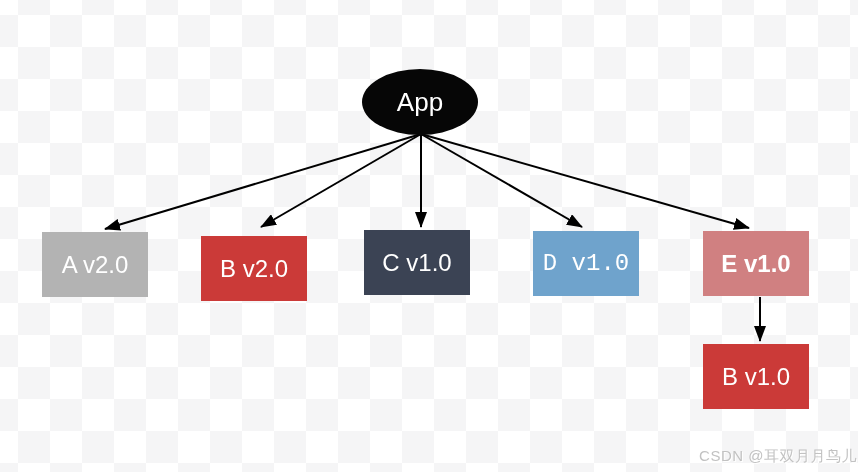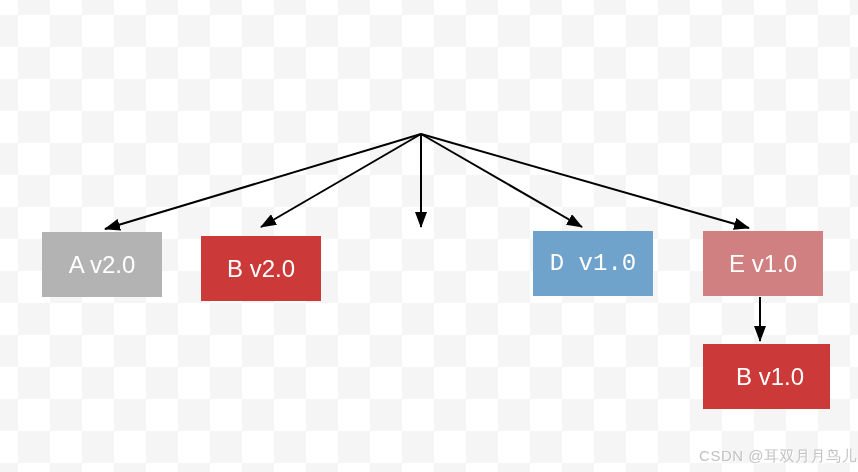--- a/index.html
+++ b/index.html
@@ -31,21 +31,21 @@
     font-size: 24px;
     line-height: 1;
     user-select: none;
   }
   .node-ellipse {
     left: 362px; top: 69px;
     width: 116px; height: 66px;
     border-radius: 50%;
     font-size: 26px;
   }
-  .node-box { width: 120px; height: 65px; }
+  .node-box { width: 106px; height: 65px; }
   .pos-a  { left: 42px;  top: 232px; }
   .pos-b2 { left: 201px; top: 236px; }
   .pos-c  { left: 364px; top: 230px; }
   .pos-d  { left: 533px; top: 231px; font-family: Liberation Mono, monospace; }
   .pos-e  { left: 703px; top: 231px; }
   .pos-b1 { left: 703px; top: 344px; }
   .watermark {
     position: absolute;
     right: 1px;
     bottom: 6px;
@@ -68,37 +68,43 @@
       </marker>
     </defs>
     <line x1="421" y1="134" x2="105" y2="229" stroke="#000000" stroke-width="2" marker-end="url(#arrowhead)"></line>
     <line x1="421" y1="134" x2="261" y2="227" stroke="#000000" stroke-width="2" marker-end="url(#arrowhead)"></line>
     <line x1="421" y1="134" x2="421" y2="227" stroke="#000000" stroke-width="2" marker-end="url(#arrowhead)"></line>
     <line x1="421" y1="134" x2="582" y2="227" stroke="#000000" stroke-width="2" marker-end="url(#arrowhead)"></line>
     <line x1="421" y1="134" x2="749" y2="228" stroke="#000000" stroke-width="2" marker-end="url(#arrowhead)"></line>
     <line x1="760" y1="297" x2="760" y2="341" stroke="#000000" stroke-width="2" marker-end="url(#arrowhead)"></line>
   </svg>
 
+  <div class="node node-ellipse" style="background: rgb(6, 6, 6);">
+    <span>App</span>
+  </div>
 
   <div class="node node-box pos-a" style="background: rgb(179, 179, 179);">
     <span>A v2.0</span>
   </div>
 
   <div class="node node-box pos-b2" style="background: rgb(203, 58, 56);">
     <span>B v2.0</span>
   </div>
 
+  <div class="node node-box pos-c" style="background: rgb(59, 67, 84);">
+    <span>C v1.0</span>
+  </div>
 
   <div class="node node-box pos-d" style="background: rgb(111, 163, 204);">
     <span>D v1.0</span>
   </div>
 
-  <div class="node node-box pos-e" style="background: rgb(208, 128, 129);">
+  <div class="node node-box pos-e" style="background: rgb(208, 128, 129); font-weight: bold;">
     <span>E v1.0</span>
   </div>
 
-  <div class="node node-box pos-b1" style="background: rgb(203, 58, 56); padding-left: 7px;">
+  <div class="node node-box pos-b1" style="background: rgb(203, 58, 56);">
     <span>B v1.0</span>
   </div>
 
   <div class="watermark">CSDN @耳双月月鸟儿</div>
 
 </div>
 
 </body></html>

